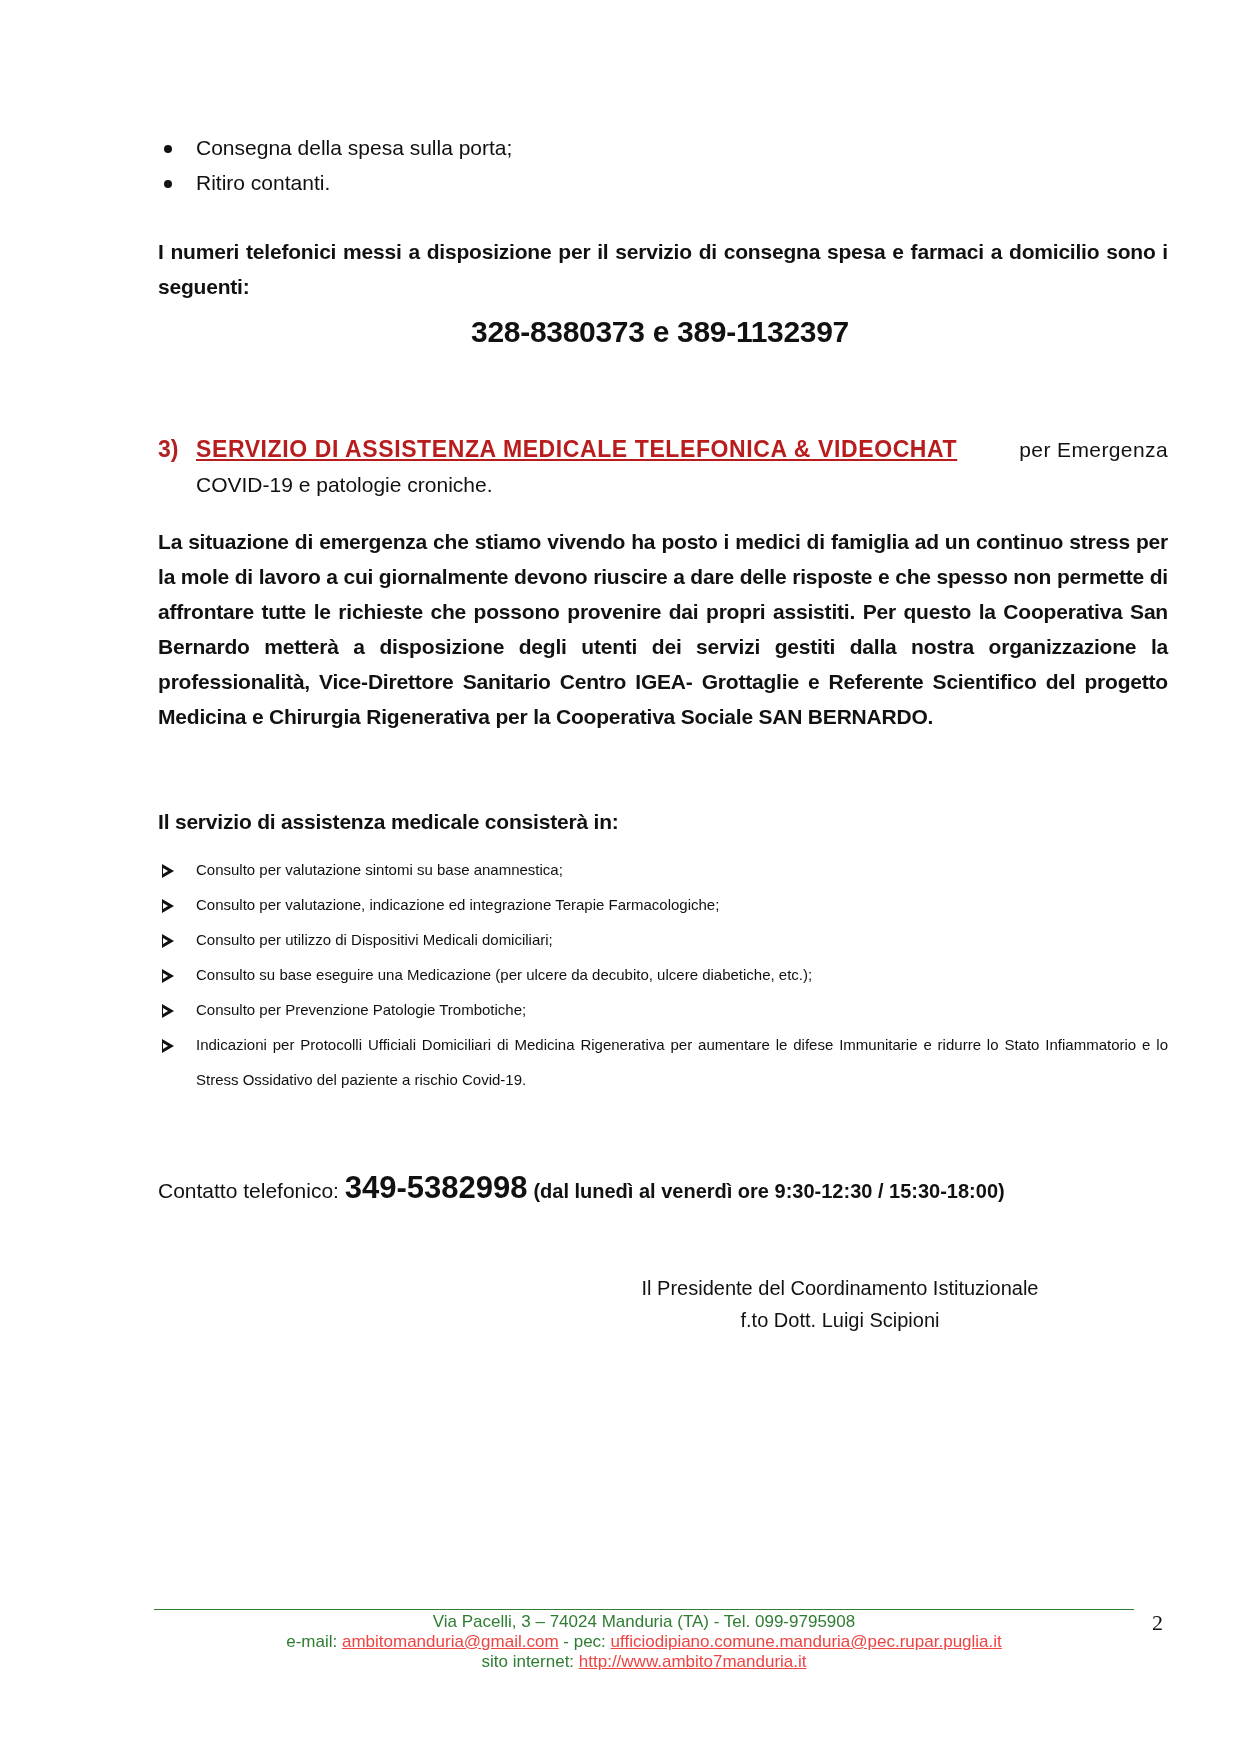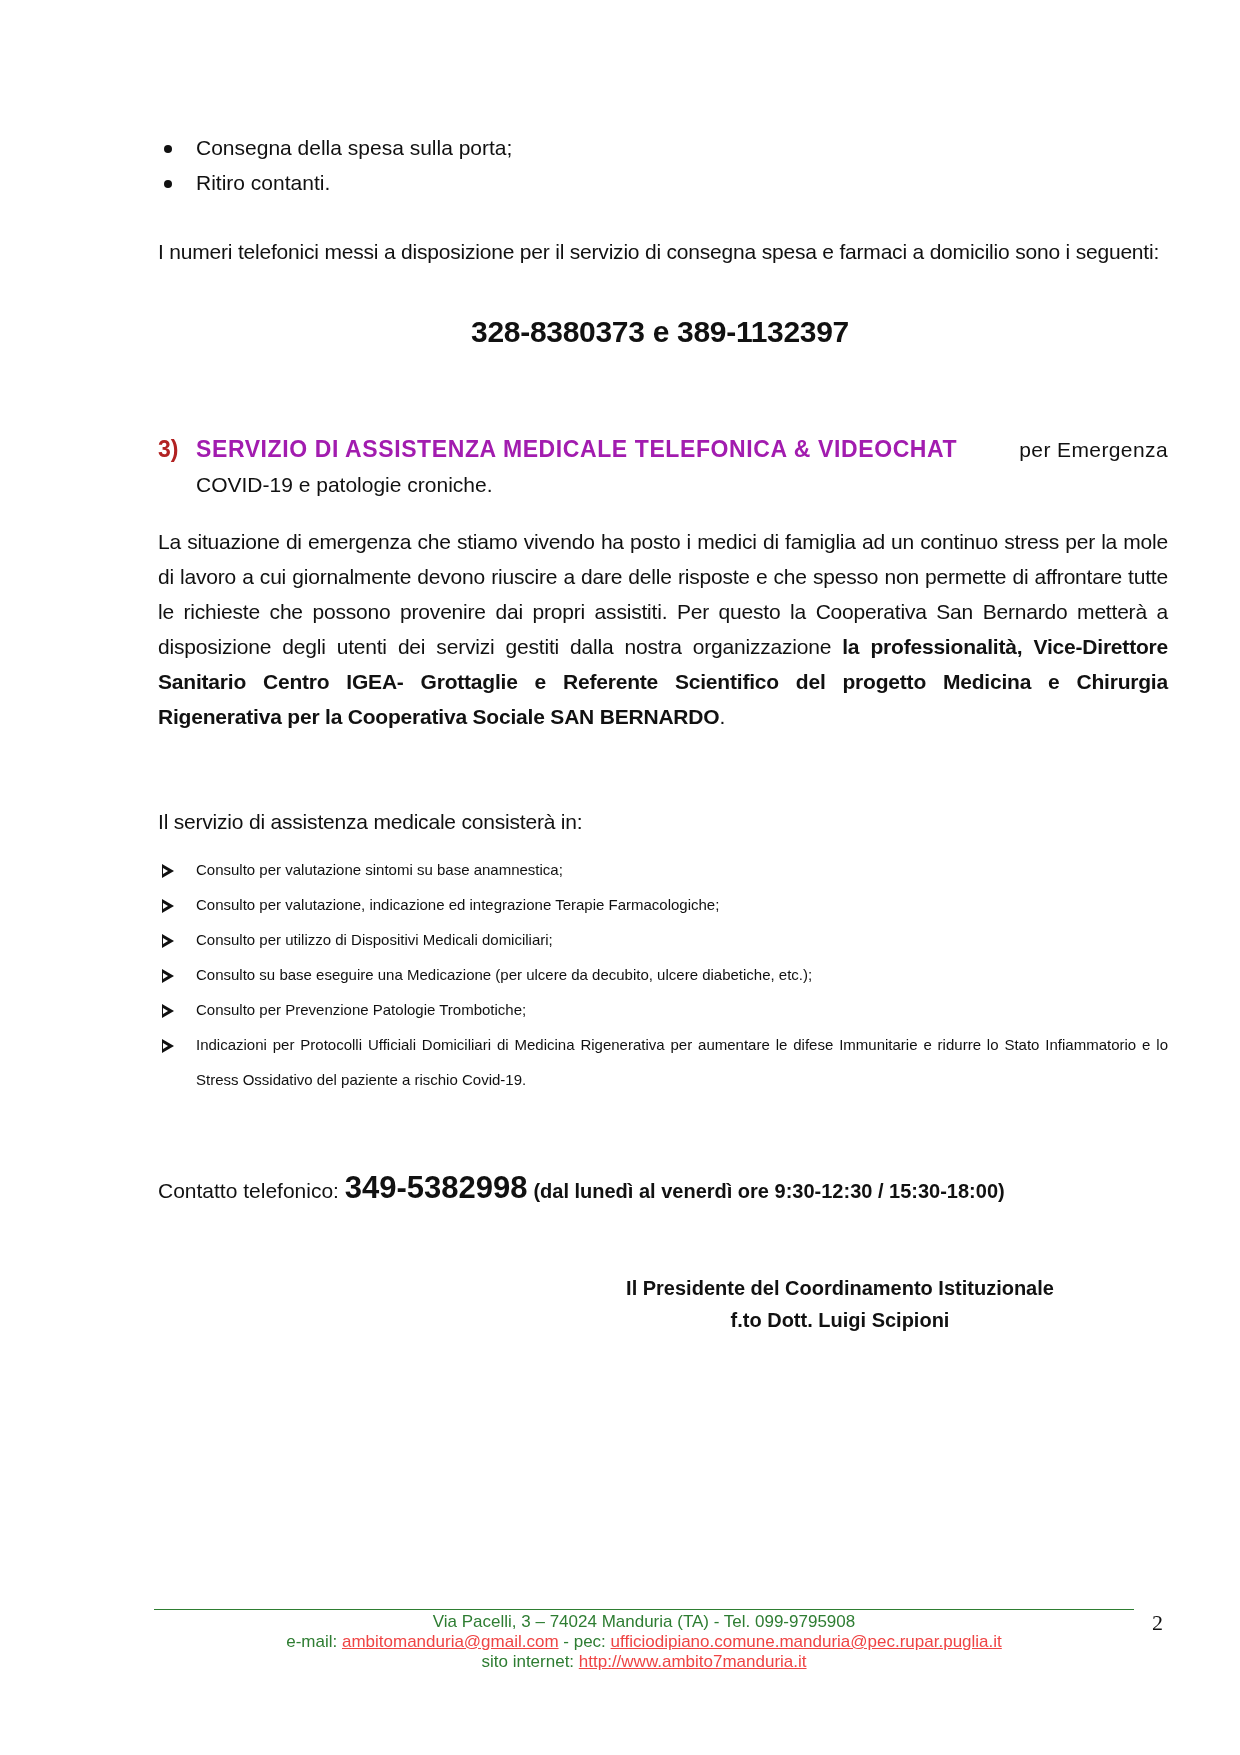--- a/index.html
+++ b/index.html
@@ -2,50 +2,50 @@
 <html><head>
 <meta charset="utf-8">
 <style>
   html, body { margin: 0; padding: 0; background: #ffffff; }
   body {
     width: 1240px; height: 1755px; position: relative; overflow: hidden;
     font-family: "Liberation Sans", sans-serif; color: #111;
   }
   .page { position: absolute; left: 0; top: 0; width: 1240px; height: 1755px; margin-left: 40px; }
   .txt { font-size: 21px; line-height: 35px; letter-spacing: -0.2px; }
-  .block { position: absolute; left: 118px; width: 1010px; }
+  .block { position: absolute; left: 118px; width: 1010px; font-weight: bold; }
   .just { text-align: justify; }
 
   .bullet-row { position: absolute; left: 118px; height: 35px; font-size: 21px; line-height: 35px; }
   .bullet-row .glyph { position: absolute; left: 0; width: 20px; text-align: center; }
   .bullet-row .label { position: absolute; left: 38px; white-space: nowrap; }
   .dot { display: inline-block; width: 8px; height: 8px; border-radius: 50%; background: #111; vertical-align: middle; }
 
   .phones { position: absolute; left: 0; width: 1240px; top: 312px; text-align: center;
             font-size: 30px; font-weight: bold; line-height: 40px; letter-spacing: -0.3px; }
 
   .section-heading { position: absolute; left: 118px; width: 1010px; top: 432px; font-size: 23px; line-height: 35px; }
   .section-heading .num { color: #b22222; font-weight: bold; position: absolute; left: 0; }
-  .section-heading .title { color: #a21caf; font-weight: bold; position: absolute; left: 38px; letter-spacing: 0.6px; }
+  .section-heading .title { color: #b91c1c; font-weight: bold; text-decoration: underline; position: absolute; left: 38px; letter-spacing: 0.6px; }
   .section-heading .rest { position: absolute; right: 0; font-size: 21px; letter-spacing: 0.4px; }
   .section-heading .cont { position: absolute; left: 38px; top: 35px; font-size: 21px; white-space: nowrap; }
 
   .arrow { display: inline-block; width: 0; height: 0; border-top: 7px solid transparent; border-bottom: 7px solid transparent; border-left: 12px solid #111; vertical-align: middle; position: relative; }
   .arrow::after { content: ""; position: absolute; left: -11px; top: -3px; border-top: 3px solid transparent; border-bottom: 3px solid transparent; border-left: 5px solid #fff; }
 
   .list-item { position: absolute; left: 118px; width: 1010px; font-size: 15px; line-height: 35px; }
   .list-item .glyph { position: absolute; left: 4px; top: 0; }
   .list-item .label { display: block; margin-left: 38px; }
 
   .contact { position: absolute; left: 118px; top: 1168px; font-size: 21px; line-height: 40px; white-space: nowrap; }
   .contact .big { font-size: 31px; font-weight: bold; }
   .contact .hours { font-weight: bold; font-size: 20px; }
 
   .signature { position: absolute; left: 540px; width: 520px; top: 1272px; text-align: center;
-               font-size: 20px; font-weight: bold; line-height: 32px; }
+               font-size: 20px; font-weight: normal; line-height: 32px; }
 
   .footer-rule { position: absolute; left: 114px; top: 1609px; width: 980px; height: 0; border-top: 1px solid #2e7d32; }
   .footer { position: absolute; left: 114px; width: 980px; top: 1612px; text-align: center;
             color: #2e7d32; font-size: 17px; line-height: 20px; }
   .footer a { color: #ef4444; text-decoration: underline; }
   .page-num { position: absolute; left: 1112px; top: 1610px; font-family: "Liberation Serif", serif; font-size: 22px; color: #111; }
 </style>
 </head>
 <body>
 

